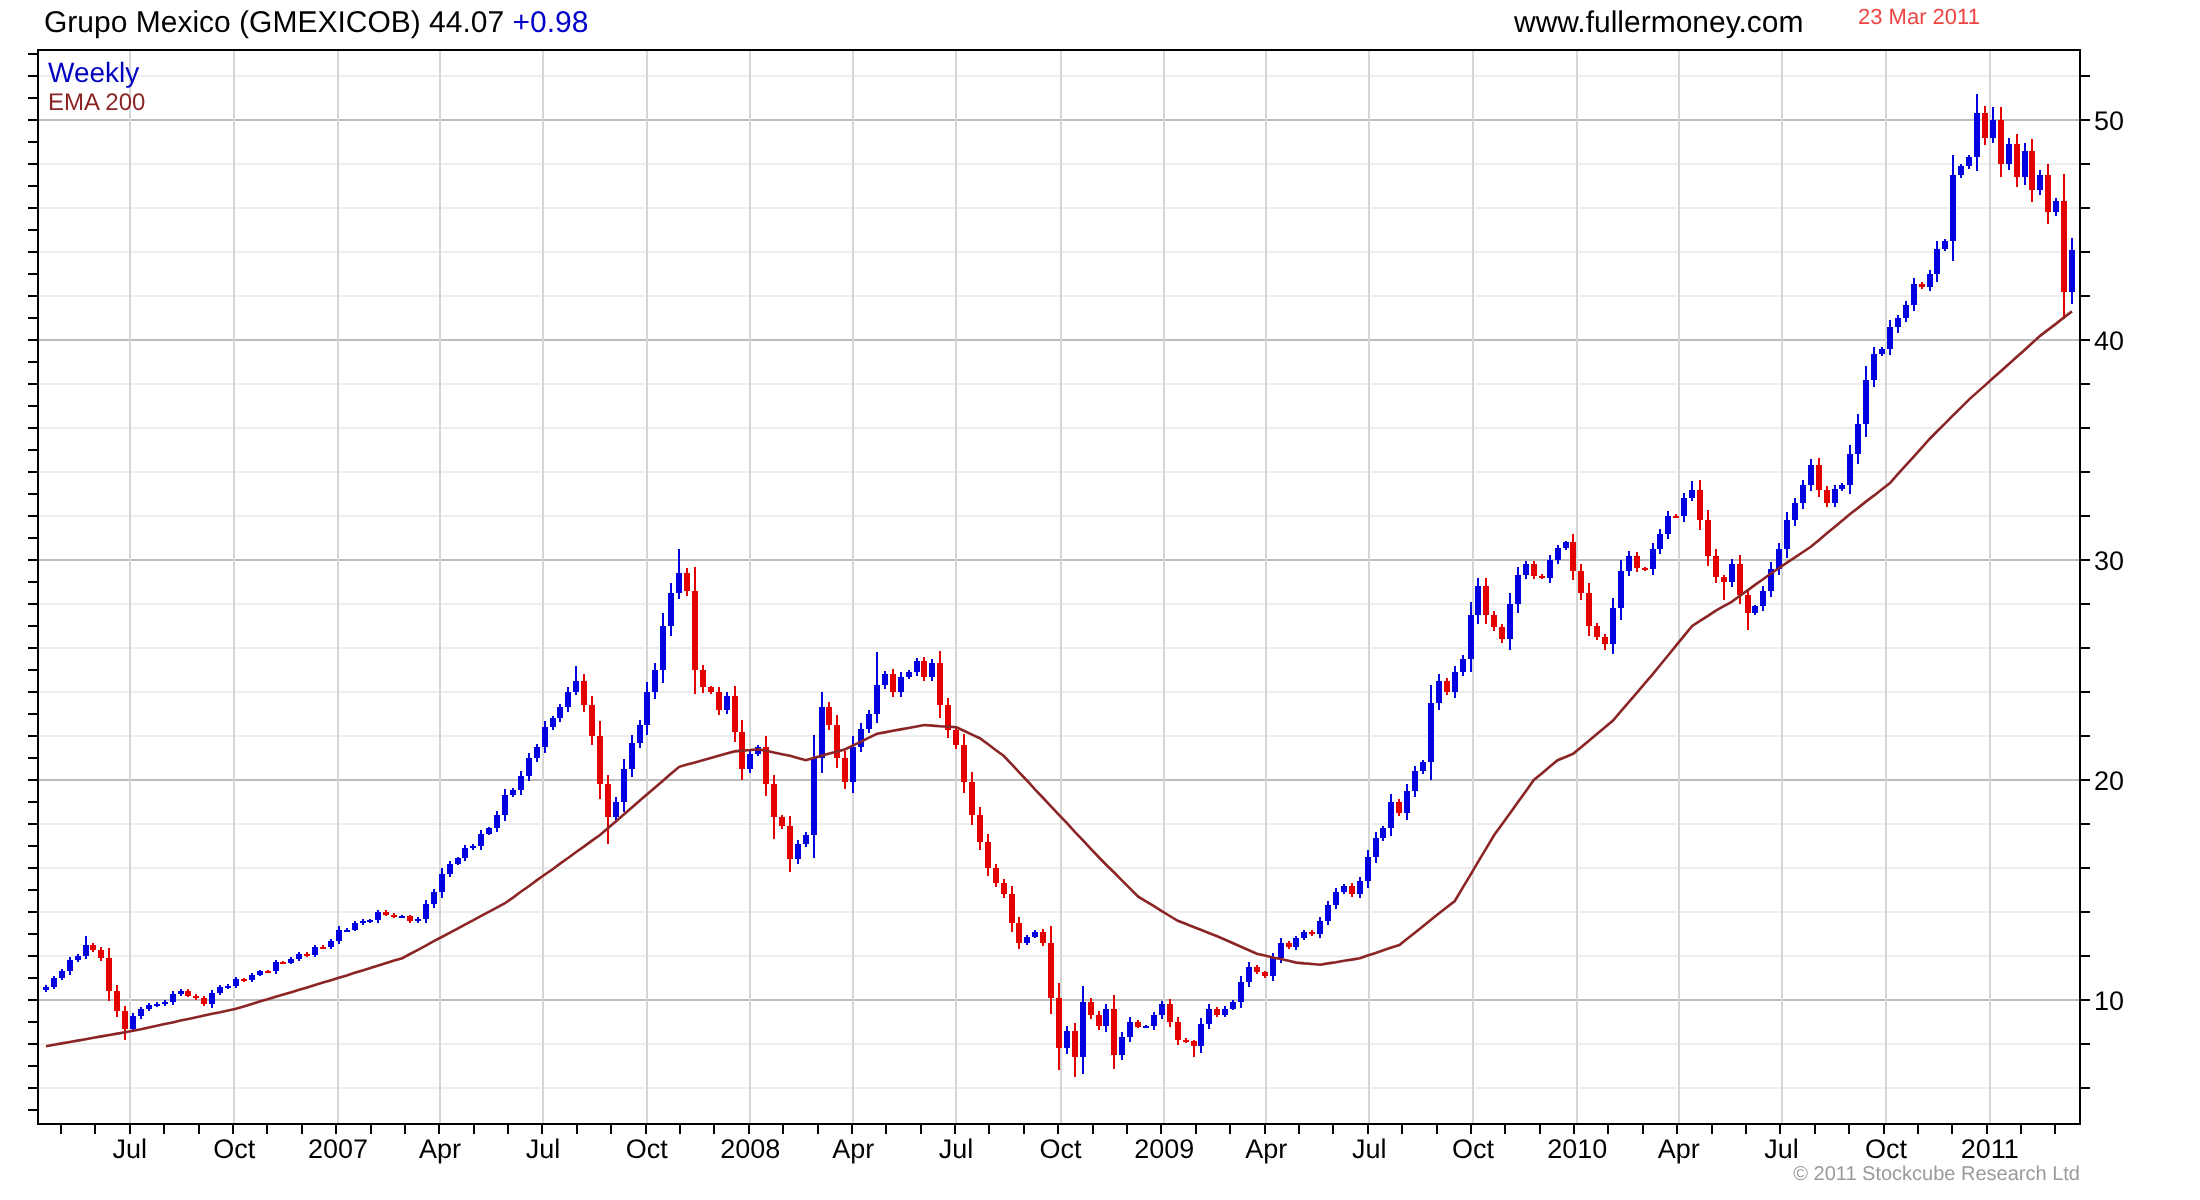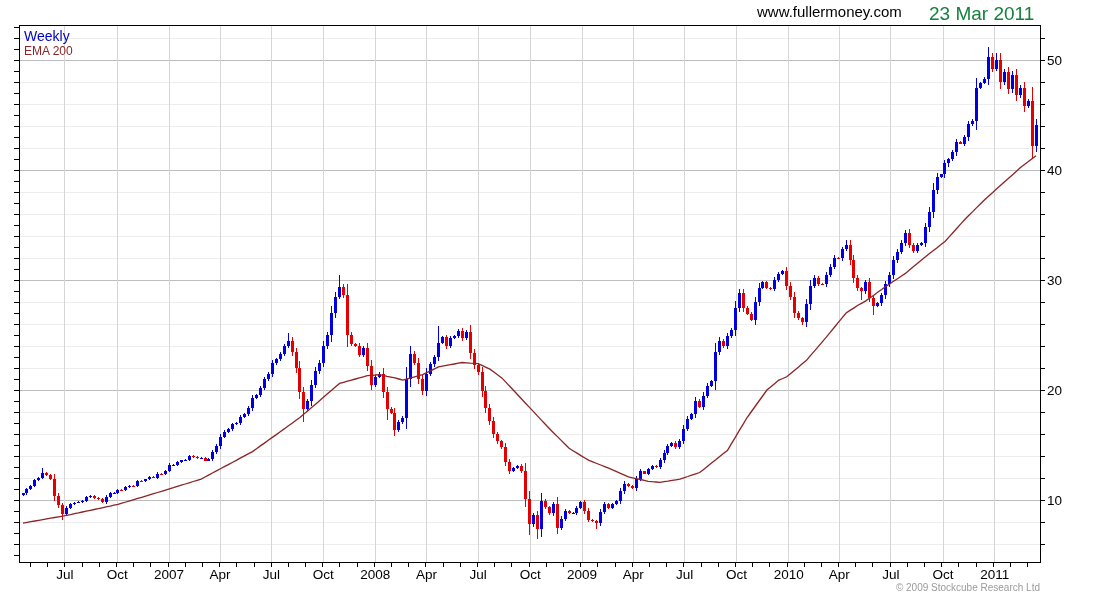--- a/index.html
+++ b/index.html
@@ -2,30 +2,34 @@
 <html><head>
 <meta charset="utf-8">
 <style>
   html,body{margin:0;padding:0;background:#ffffff;}
   .stage{position:relative;width:1100px;height:600px;background:#ffffff;
          font-family:"Liberation Sans", sans-serif;overflow:hidden;}
   .stage svg{position:absolute;left:0;top:0;}
   .hdr-title{position:absolute;left:22px;top:3px;font-size:15px;color:#000;white-space:nowrap;}
   .hdr-title .chg{color:#0000c8;}
   .hdr-site{position:absolute;left:757px;top:3px;font-size:15px;color:#000;}
-  .hdr-date{position:absolute;left:929px;top:3px;font-size:19px;color:#15803d;}
+  .hdr-date{position:absolute;left:929px;top:3px;font-size:11px;color:#ef4444;}
   .legend-weekly{position:absolute;left:24px;top:28px;font-size:14px;color:#0000bf;}
   .legend-ema{position:absolute;left:24px;top:44px;font-size:12px;color:#8b2424;}
   .copyright{position:absolute;right:60px;top:582px;font-size:10px;color:#9a9a9a;}
   text{font-family:"Liberation Sans", sans-serif;fill:#000;}
 </style>
 </head>
 <body>
 
 <div class="stage">
+  <div class="hdr-title">
+    <span>Grupo Mexico (GMEXICOB) 44.07</span>
+    <span class="chg">+0.98</span>
+  </div>
   <div class="hdr-site">www.fullermoney.com</div>
   <div class="hdr-date">23 Mar 2011</div>
 
   <svg id="chart" width="1100" height="600">
       <line x1="19" y1="544" x2="1040" y2="544" stroke="#ededed" stroke-width="1" shape-rendering="crispEdges"></line>
       <line x1="19" y1="522" x2="1040" y2="522" stroke="#ededed" stroke-width="1" shape-rendering="crispEdges"></line>
       <line x1="19" y1="500" x2="1040" y2="500" stroke="#bdbdbd" stroke-width="1" shape-rendering="crispEdges"></line>
       <line x1="19" y1="478" x2="1040" y2="478" stroke="#ededed" stroke-width="1" shape-rendering="crispEdges"></line>
       <line x1="19" y1="456" x2="1040" y2="456" stroke="#ededed" stroke-width="1" shape-rendering="crispEdges"></line>
       <line x1="19" y1="434" x2="1040" y2="434" stroke="#ededed" stroke-width="1" shape-rendering="crispEdges"></line>
@@ -735,14 +739,14 @@
       <text x="736.4527343750001" y="579" font-size="13.5px" text-anchor="middle">Oct</text>
       <text x="788.685546875" y="579" font-size="13.5px" text-anchor="middle">2010</text>
       <text x="839.3355468750001" y="579" font-size="13.5px" text-anchor="middle">Apr</text>
       <text x="890.7769531250001" y="579" font-size="13.5px" text-anchor="middle">Jul</text>
       <text x="943.009765625" y="579" font-size="13.5px" text-anchor="middle">Oct</text>
       <text x="994.846875" y="579" font-size="13.5px" text-anchor="middle">2011</text>
     </svg>
 
   <div class="legend-weekly">Weekly</div>
   <div class="legend-ema">EMA 200</div>
-  <div class="copyright">© 2009 Stockcube Research Ltd</div>
+  <div class="copyright">© 2011 Stockcube Research Ltd</div>
 </div>
 
 </body></html>

